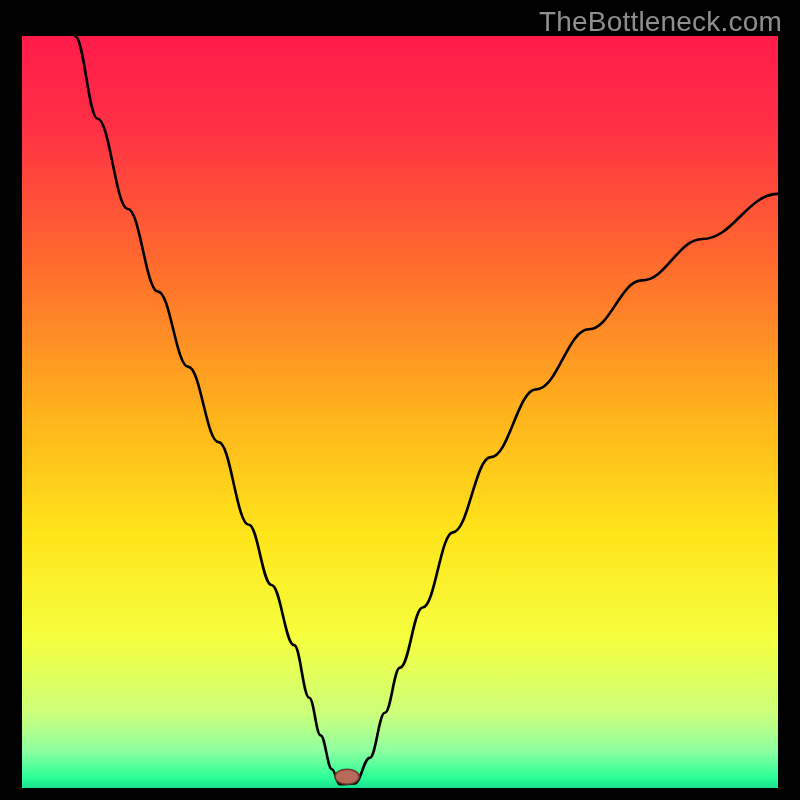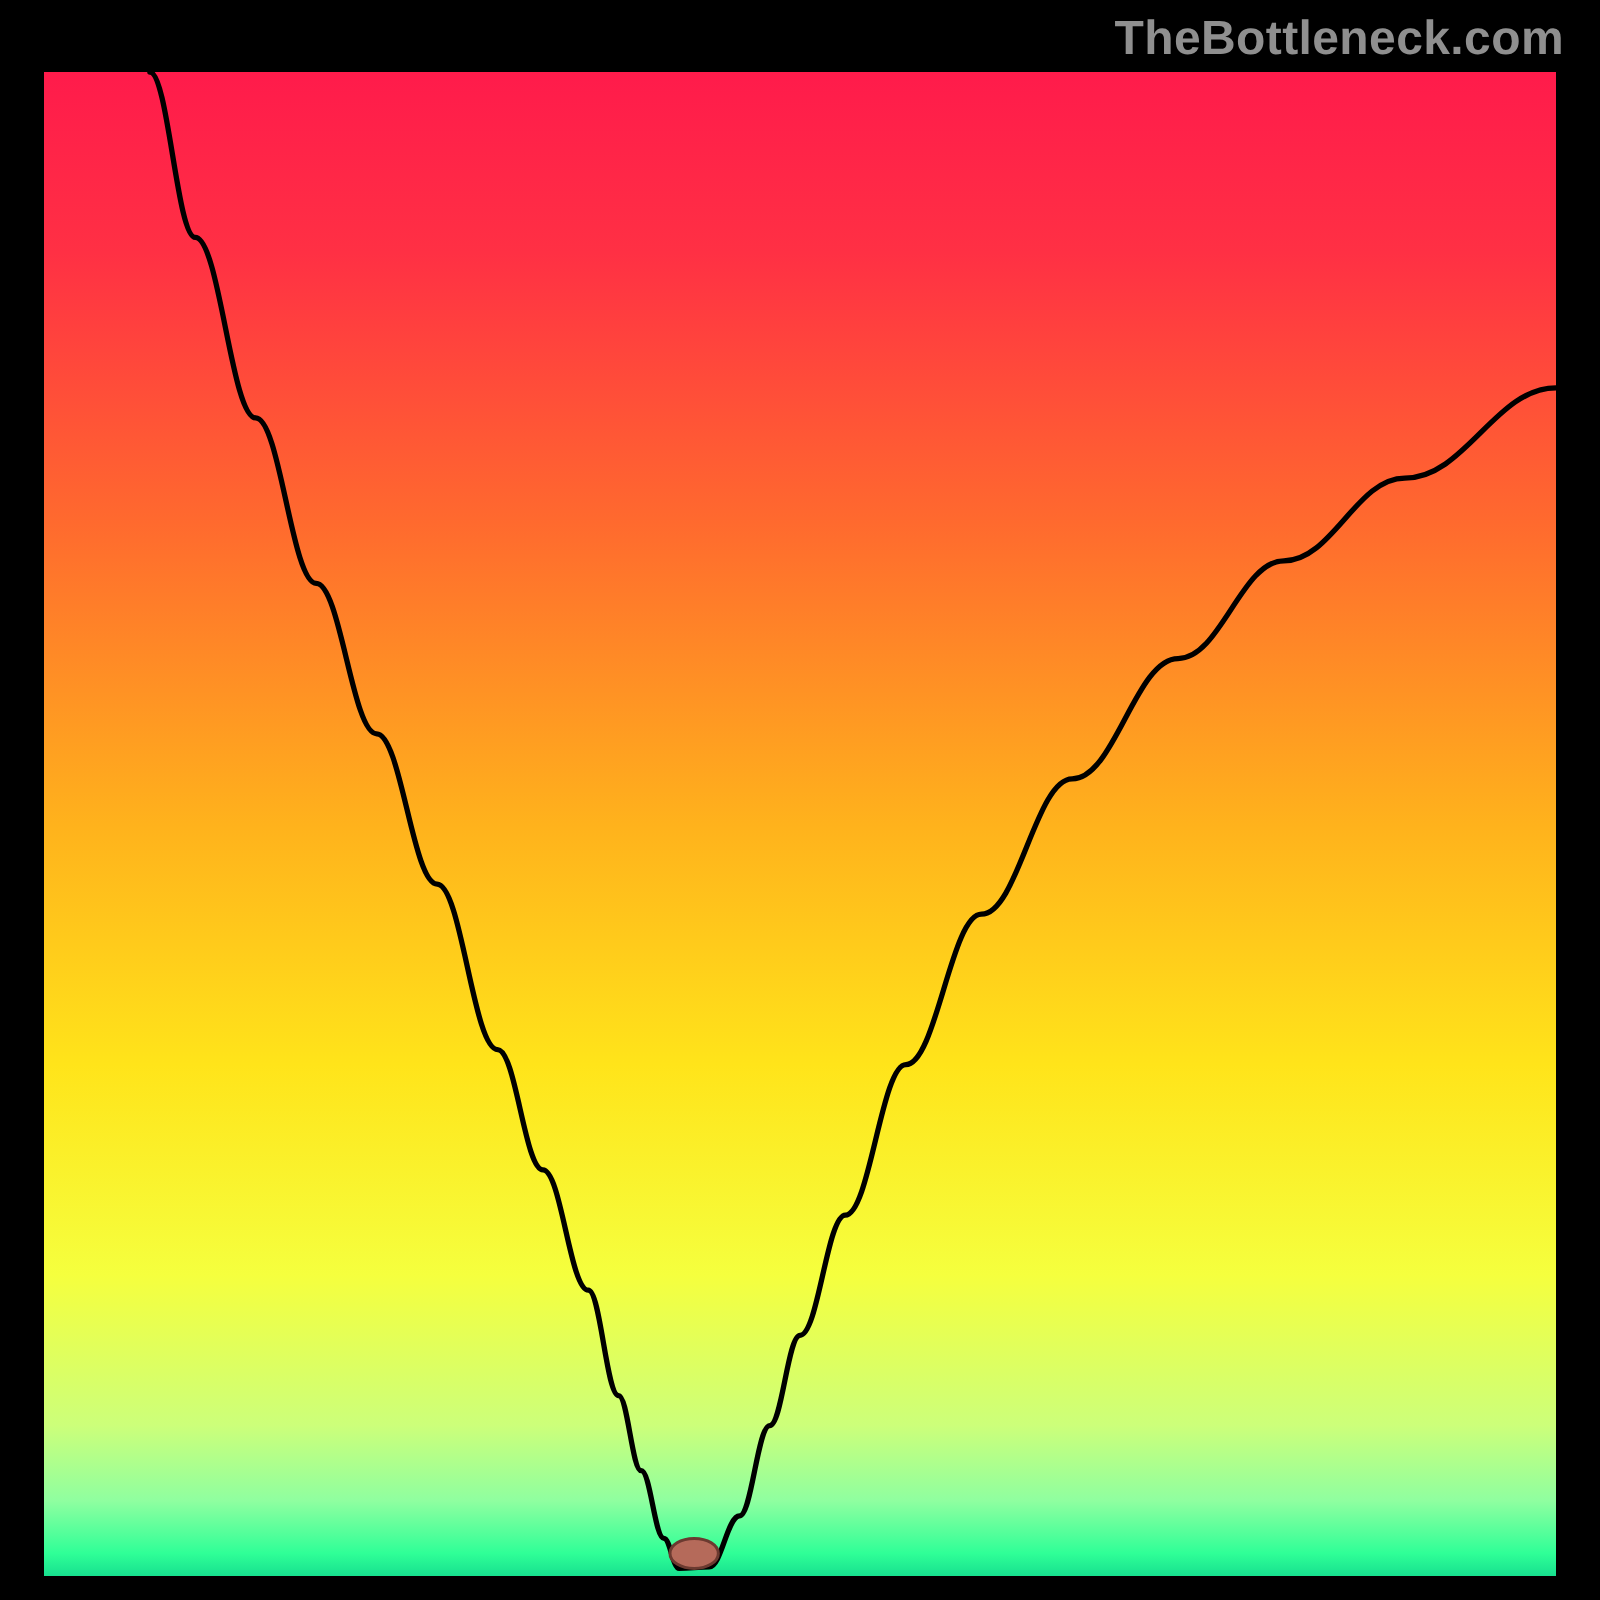--- a/index.html
+++ b/index.html
@@ -16,22 +16,22 @@
     top: 0;
     width: 800px;
     height: 800px;
     background: #000;
   }
   .watermark {
     position: absolute;
     right: 18px;
     top: 6px;
     font-family: Arial, Helvetica, sans-serif;
-    font-size: 24px;
-    font-weight: 700;
+    font-size: 28px;
+    font-weight: 400;
     color: #8f8f8f;
     letter-spacing: 0.2px;
   }
   svg.plot {
     position: absolute;
     left: 22px;
     top: 36px;
     width: 756px;
     height: 752px;
     display: block;

